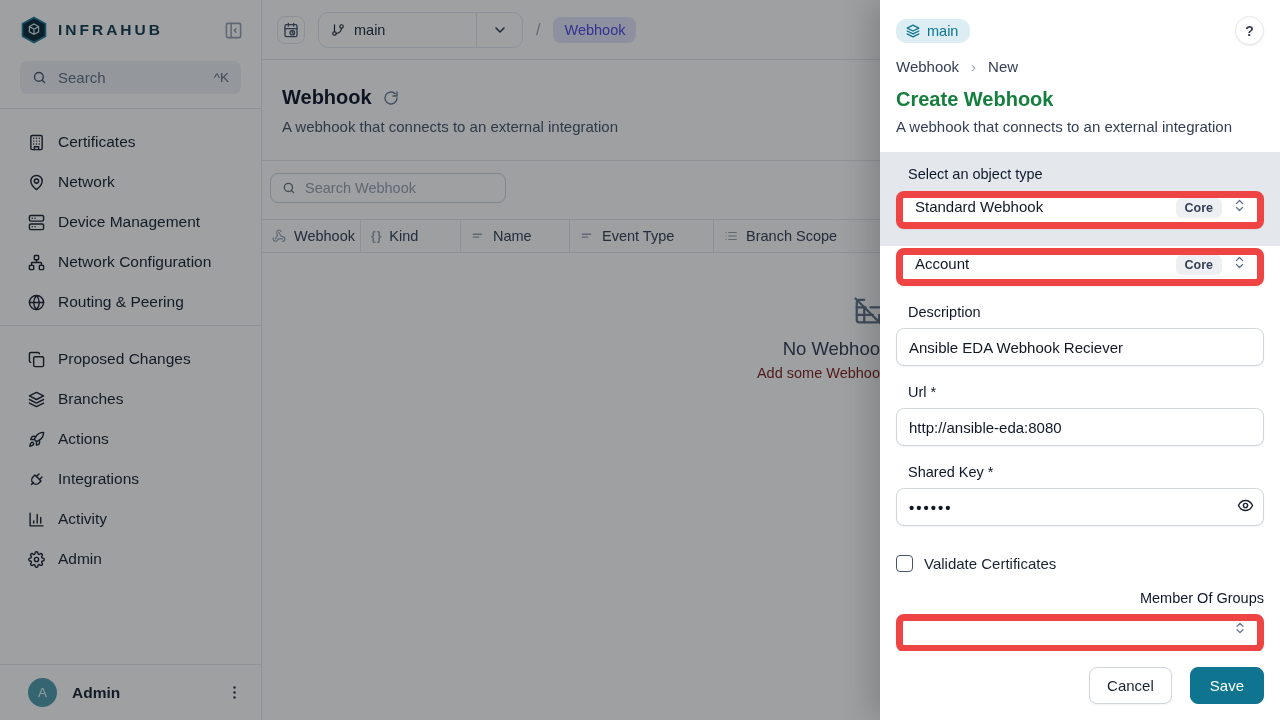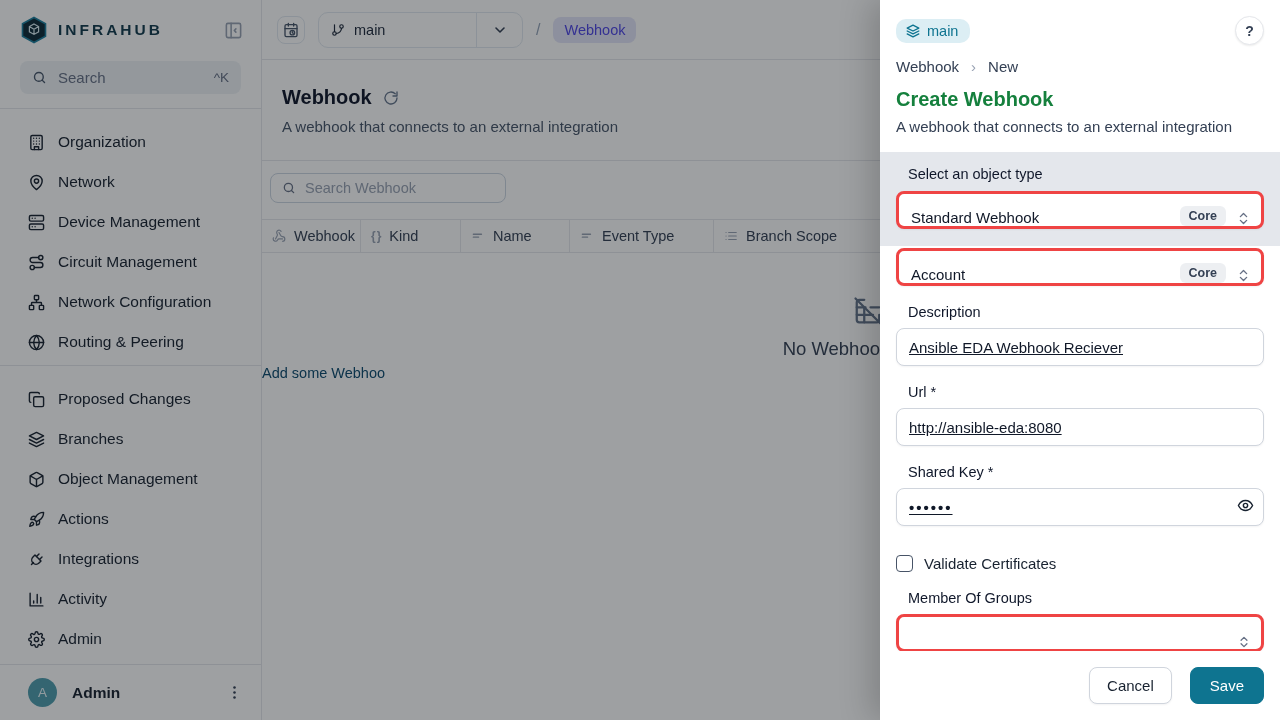--- a/index.html
+++ b/index.html
@@ -63,64 +63,64 @@
   .table-search input::placeholder { color:#98a2b3; }
   .thead { margin-top:4px; height:34px; display:flex; border-top:1px solid #e5e7eb;
            border-bottom:1px solid #e5e7eb; background:#fdfdfd; }
   .th { display:flex; align-items:center; gap:8px; padding-left:10px; font-size:14.5px;
         font-weight:500; color:#344054; border-left:1px solid #e5e7eb; cursor:pointer; }
   .th:first-child { border-left:none; }
   .th .cicon { color:#98a2b3; }
   .empty-icon { position:absolute; left:591px; top:236px; color:#64748b; }
   .empty-title { position:absolute; left:0; top:278px; width:618px; text-align:right;
                  font-size:18.5px; font-weight:500; color:#344054; }
-  .empty-hint { position:absolute; left:0; top:305px; width:618px; 
-                font-size:14.5px; color:#0c4a6e; }
+  .empty-hint { position:absolute; left:0; top:305px; width:618px; text-align:right;
+                font-size:14.5px; color:#7f1d1d; }
 
   
   .overlay { position:absolute; inset:0; background:rgba(13,17,23,0.4); z-index:40; }
   .drawer { position:absolute; right:0; top:0; width:400px; height:720px; background:#fff;
             z-index:50; box-shadow:-10px 0 30px rgba(0,0,0,0.18); display:flex; flex-direction:column; }
   .drawer-header { padding:16px 16px 17px; }
   .badge-row { display:flex; align-items:center; }
   .main-badge { display:flex; align-items:center; gap:7px; background:#dceef4; color:#0e7490;
                 font-size:14.5px; font-weight:500; padding:4px 12px 4px 10px; border-radius:10px; }
   .help-btn { margin-left:auto; width:29px; height:29px; border-radius:50%; background:#fff;
               border:1px solid #e5e7eb; box-shadow:0 1px 2px rgba(0,0,0,0.08); color:#344054;
               font-size:14px; font-weight:600; cursor:pointer; }
   .drawer-crumbs { margin-top:13px; display:flex; align-items:center; gap:12px;
                    font-size:15px; color:#344054; }
   .crumb-sep { color:#98a2b3; font-size:15px; }
   .drawer-title { margin-top:13px; font-size:20px; font-weight:700; color:#15803d; }
   .drawer-subtitle { margin-top:7px; font-size:15px; color:#344054; }
   .type-panel { background:#e4e7ec; padding:14px 16px 17px; }
   .field-label { font-size:14.5px; font-weight:500; color:#0f172a;margin-left:12px; }
   .type-panel .field-label { margin-bottom:9px; }
-  .select { height:38px; background:#fff; border:3px solid #ef4444; border-radius:8px;
-            box-shadow:0 1px 2px rgba(16,24,40,0.05); display:flex; align-items:flex-end;
+  .select { height:38px; background:#fff; border:7px solid #ef4444; border-radius:8px;
+            box-shadow:0 1px 2px rgba(16,24,40,0.05); display:flex; align-items:flex-start;
             padding:0 10px 0 12px; cursor:pointer; }
   .select .sel-value { font-size:15px; color:#101828; flex:1; }
   .core-badge { background:#edeff2; color:#344054; font-size:12.5px; font-weight:700;
                 padding:3px 9px; border-radius:6px; margin-right:10px; }
   .updown { color:#667085; }
   .drawer-form { flex:1; padding:0 16px; overflow:hidden; }
   .acct-select { margin-top:2px; }
   .drawer-form .field-label { margin-top:18px; margin-bottom:8px; display:block; }
   .tinput { width:100%; height:38px; border:1px solid #d0d5dd; border-radius:8px;
             box-shadow:0 1px 2px rgba(16,24,40,0.05); padding:0 12px; font-size:15px;
-            color:#101828; font-family:inherit; outline:none;text-decoration:underline; }
+            color:#101828; font-family:inherit; outline:none; }
   .pw-wrap { position:relative; }
   .pw-wrap .tinput { letter-spacing:2px; font-weight:700; }
   .eye-btn { position:absolute; right:10px; top:9px; border:none; background:none;
              color:#182230; cursor:pointer; }
   .check-row { margin-top:29px; display:flex; align-items:center; gap:11px; }
   .checkbox { width:17px; height:17px; border:1.5px solid #475467; border-radius:4px;
               background:#fff; cursor:pointer; }
   .check-label { font-size:15px; color:#182230; }
-  .member-label { margin-top:27px; }
+  .member-label { margin-top:27px;text-align:right; }
   .drawer-footer { padding:16px; display:flex; justify-content:flex-end; gap:18px; }
   .btn { height:37px; border-radius:8px; font-size:15px; font-weight:500;
          font-family:inherit; cursor:pointer; }
   .btn-cancel { background:#fff; border:1px solid #d0d5dd; color:#182230; padding:0 17px;
                 box-shadow:0 1px 2px rgba(16,24,40,0.05); }
   .btn-save { background:#0e7490; border:1px solid #0e7490; color:#fff; padding:0 19px; }
 </style>
 </head>
 <body>
 
@@ -159,50 +159,40 @@
 
     <nav class="nav-group">
       <div class="nav-item">
         <span class="nav-icon">
             <svg width="17" height="17" viewBox="0 0 24 24" fill="none" stroke="currentColor" stroke-width="2" stroke-linecap="round" stroke-linejoin="round">
               <rect x="4" y="2" width="16" height="20" rx="2"></rect>
               <path d="M9 22v-4h6v4"></path>
               <path d="M8 6h.01M16 6h.01M12 6h.01M12 10h.01M12 14h.01M16 10h.01M16 14h.01M8 10h.01M8 14h.01"></path>
             </svg>
           </span>
-        <span class="nav-label">Organization</span>
+        <span class="nav-label">Certificates</span>
       </div>
       <div class="nav-item">
         <span class="nav-icon">
             <svg width="17" height="17" viewBox="0 0 24 24" fill="none" stroke="currentColor" stroke-width="2" stroke-linecap="round" stroke-linejoin="round">
               <path d="M20 10c0 6-8 12-8 12s-8-6-8-12a8 8 0 0 1 16 0Z"></path>
               <circle cx="12" cy="10" r="3"></circle>
             </svg>
           </span>
         <span class="nav-label">Network</span>
       </div>
       <div class="nav-item">
         <span class="nav-icon">
             <svg width="17" height="17" viewBox="0 0 24 24" fill="none" stroke="currentColor" stroke-width="2" stroke-linecap="round" stroke-linejoin="round">
               <rect x="2" y="2" width="20" height="8" rx="2"></rect>
               <rect x="2" y="14" width="20" height="8" rx="2"></rect>
               <path d="M6 6h.01M6 18h.01M10 6h.01M10 18h.01"></path>
             </svg>
           </span>
         <span class="nav-label">Device Management</span>
-      </div>
-      <div class="nav-item">
-        <span class="nav-icon">
-            <svg width="17" height="17" viewBox="0 0 24 24" fill="none" stroke="currentColor" stroke-width="2" stroke-linecap="round" stroke-linejoin="round">
-              <circle cx="6" cy="19" r="3"></circle>
-              <circle cx="18" cy="5" r="3"></circle>
-              <path d="M9 19h8.5a3.5 3.5 0 0 0 0-7h-11a3.5 3.5 0 0 1 0-7H15"></path>
-            </svg>
-          </span>
-        <span class="nav-label">Circuit Management</span>
       </div>
       <div class="nav-item">
         <span class="nav-icon">
             <svg width="17" height="17" viewBox="0 0 24 24" fill="none" stroke="currentColor" stroke-width="2" stroke-linecap="round" stroke-linejoin="round">
               <rect x="16" y="16" width="6" height="6" rx="1"></rect>
               <rect x="2" y="16" width="6" height="6" rx="1"></rect>
               <rect x="9" y="2" width="6" height="6" rx="1"></rect>
               <path d="M5 16v-3a1 1 0 0 1 1-1h12a1 1 0 0 1 1 1v3M12 12V8"></path>
             </svg>
           </span>
@@ -234,29 +224,20 @@
       </div>
       <div class="nav-item">
         <span class="nav-icon">
             <svg width="17" height="17" viewBox="0 0 24 24" fill="none" stroke="currentColor" stroke-width="2" stroke-linecap="round" stroke-linejoin="round">
               <path d="M12 2 2 7l10 5 10-5-10-5Z"></path>
               <path d="m2 12 10 5 10-5"></path>
               <path d="m2 17 10 5 10-5"></path>
             </svg>
           </span>
         <span class="nav-label">Branches</span>
-      </div>
-      <div class="nav-item">
-        <span class="nav-icon">
-            <svg width="17" height="17" viewBox="0 0 24 24" fill="none" stroke="currentColor" stroke-width="2" stroke-linecap="round" stroke-linejoin="round">
-              <path d="M21 8a2 2 0 0 0-1-1.73l-7-4a2 2 0 0 0-2 0l-7 4A2 2 0 0 0 3 8v8a2 2 0 0 0 1 1.73l7 4a2 2 0 0 0 2 0l7-4A2 2 0 0 0 21 16Z"></path>
-              <path d="m3.3 7 8.7 5 8.7-5M12 22V12"></path>
-            </svg>
-          </span>
-        <span class="nav-label">Object Management</span>
       </div>
       <div class="nav-item">
         <span class="nav-icon">
             <svg width="17" height="17" viewBox="0 0 24 24" fill="none" stroke="currentColor" stroke-width="2" stroke-linecap="round" stroke-linejoin="round">
               <path d="M4.5 16.5c-1.5 1.26-2 5-2 5s3.74-.5 5-2c.71-.84.7-2.13-.09-2.91a2.18 2.18 0 0 0-2.91-.09z"></path>
               <path d="m12 15-3-3a22 22 0 0 1 2-3.95A12.88 12.88 0 0 1 22 2c0 2.72-.78 7.5-6 11a22.35 22.35 0 0 1-4 2z"></path>
               <path d="M9 12H4s.55-3.03 2-4c1.62-1.08 5 0 5 0"></path>
               <path d="M12 15v5s3.03-.55 4-2c1.08-1.62 0-5 0-5"></path>
             </svg>
           </span>

